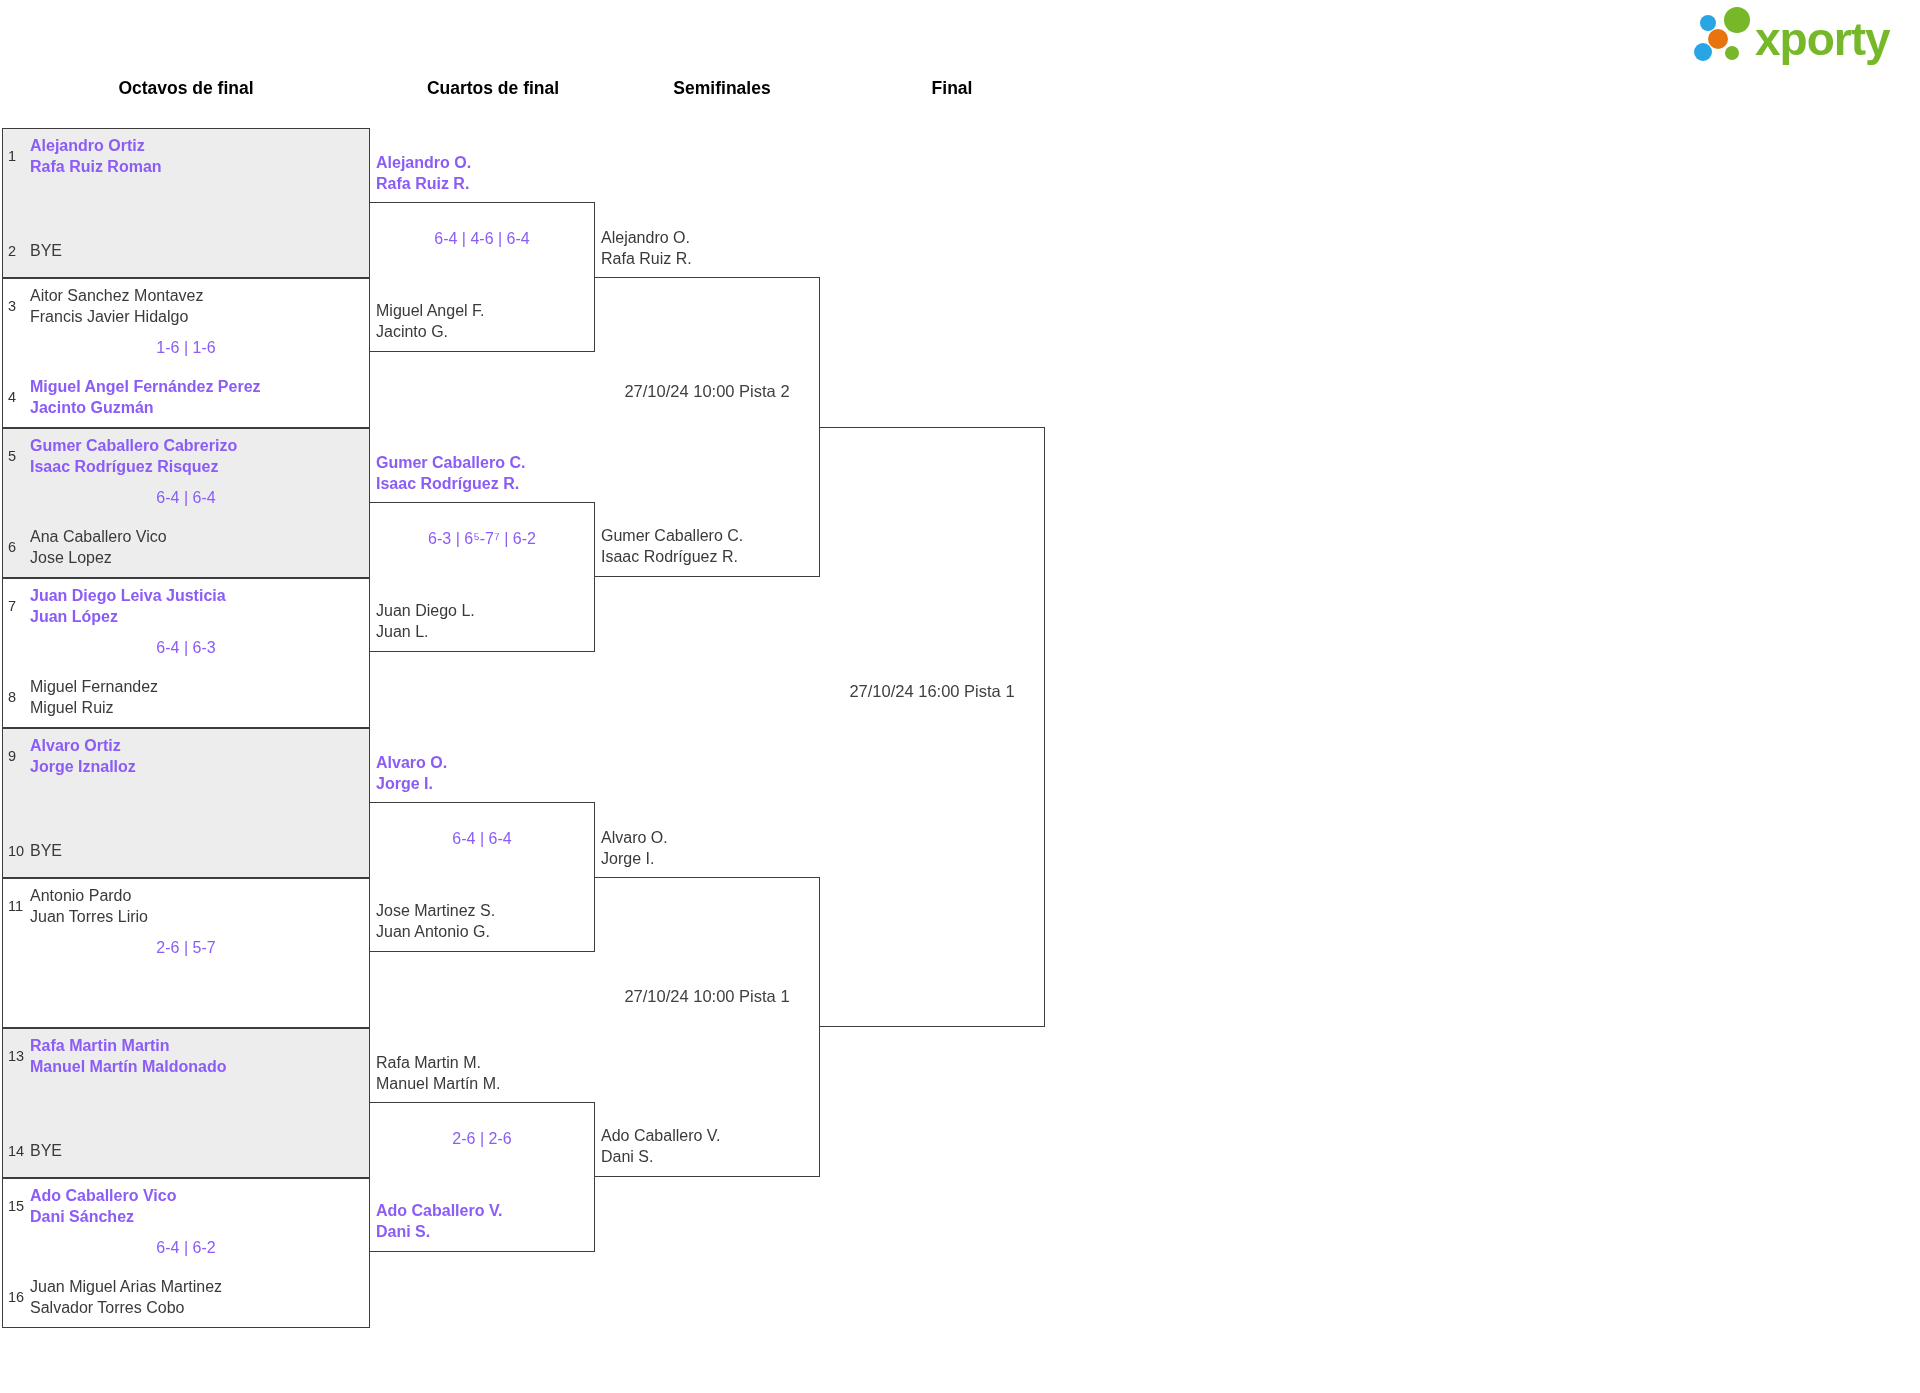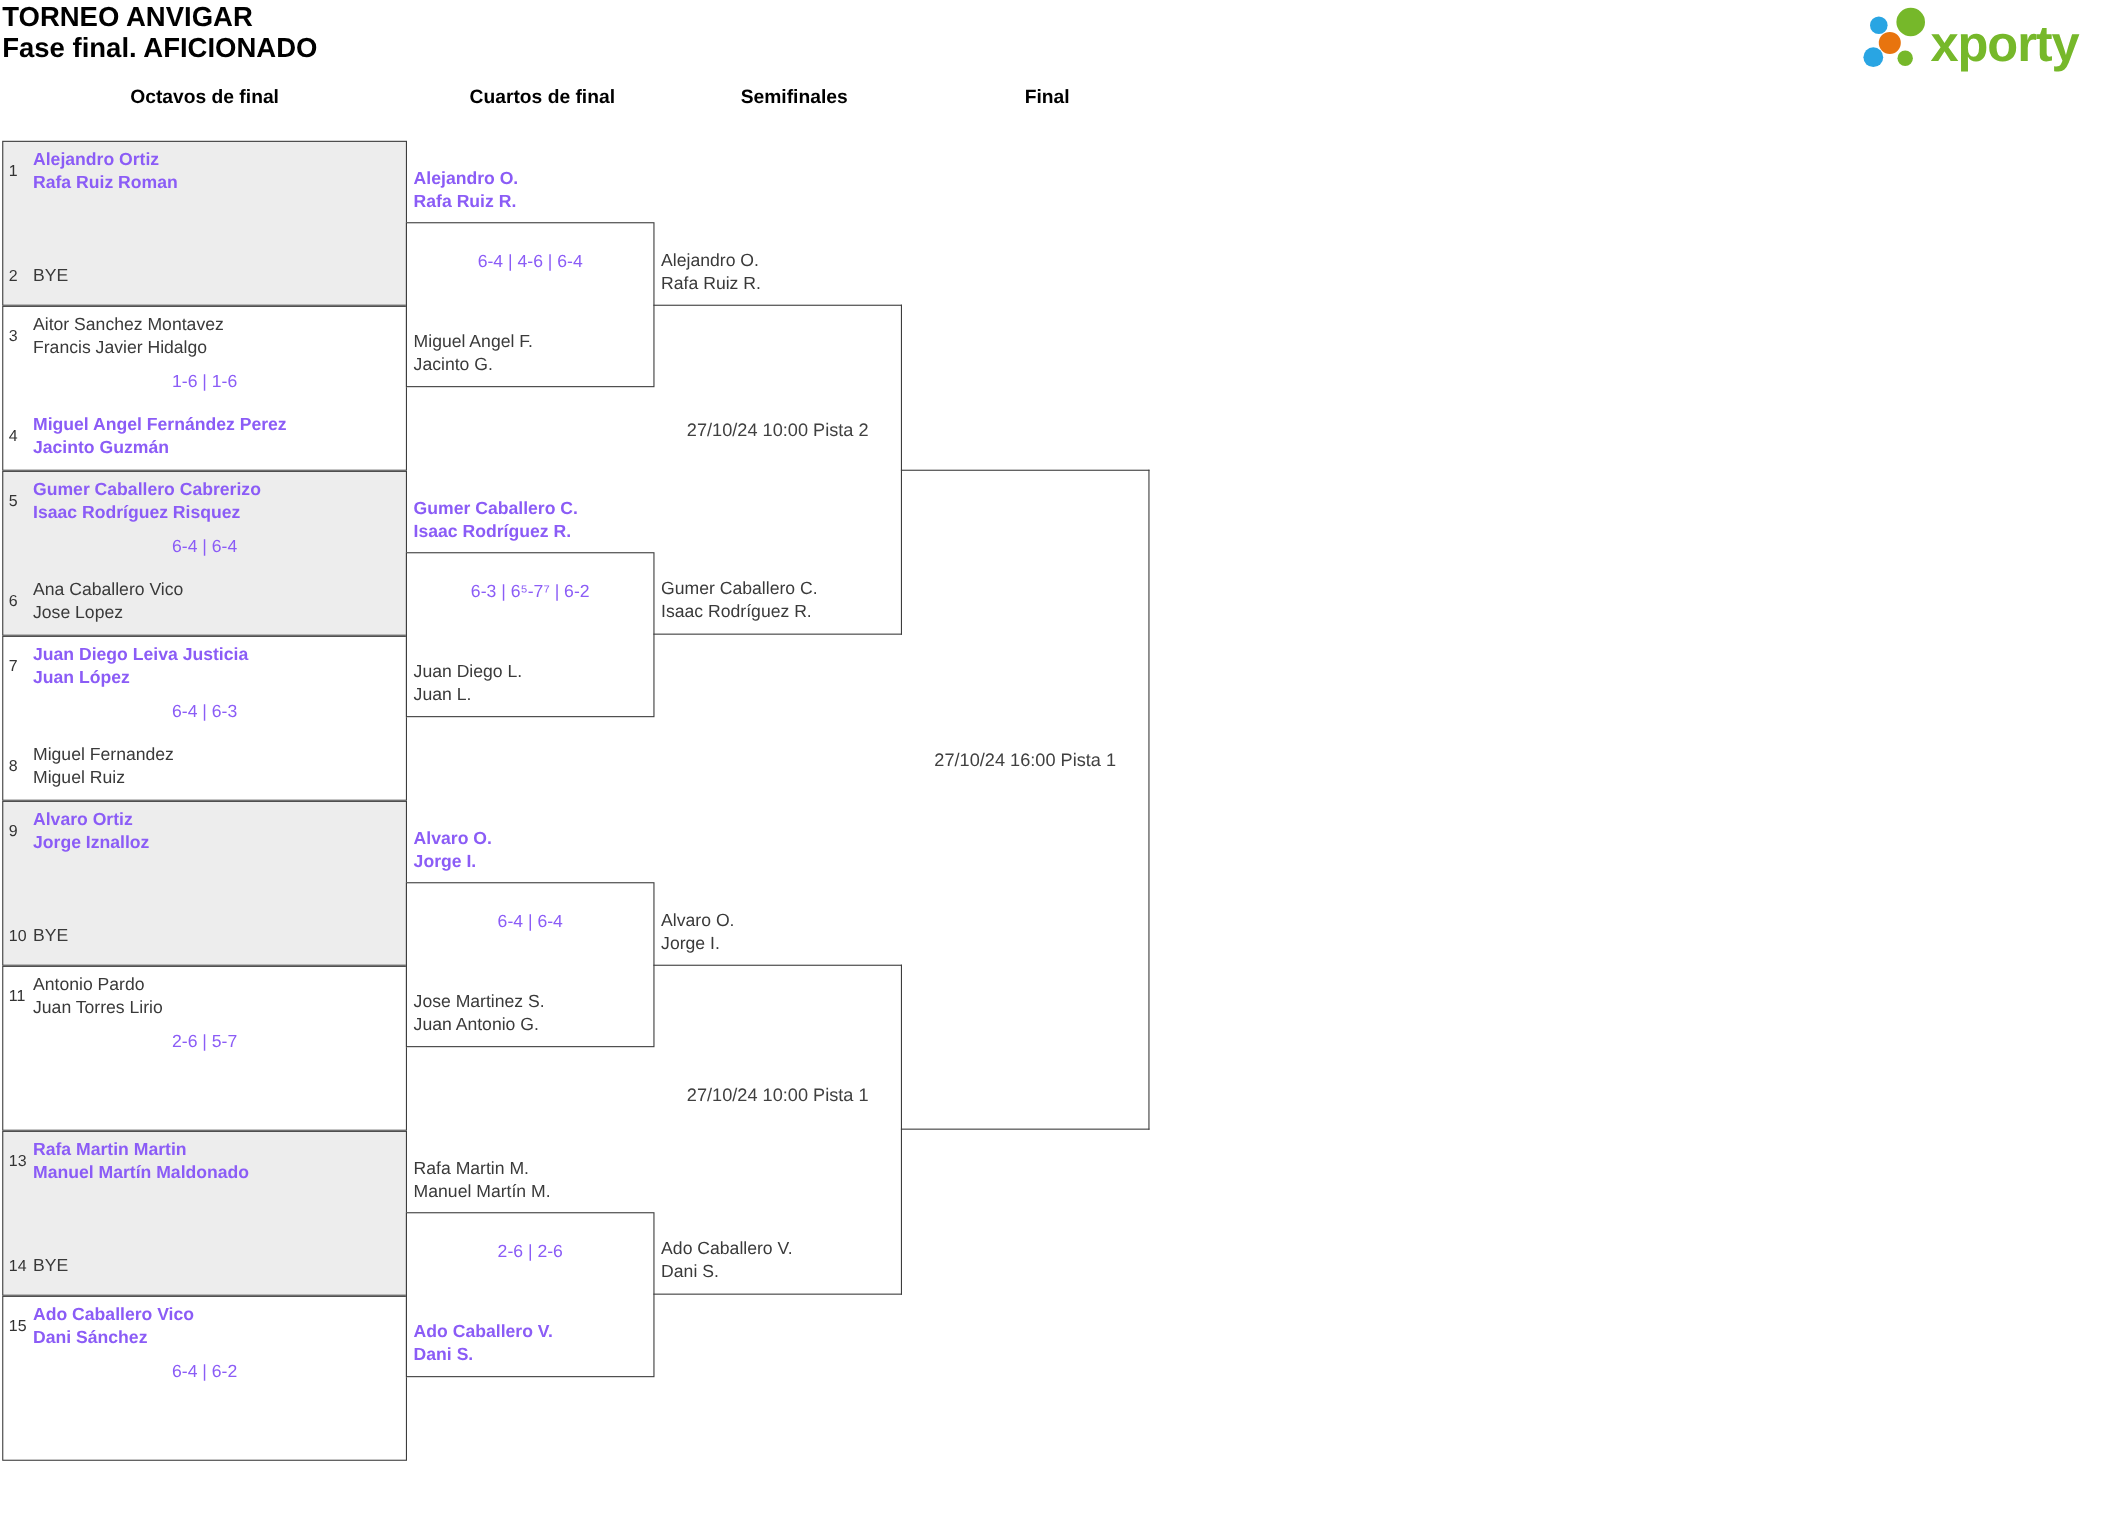--- a/index.html
+++ b/index.html
@@ -40,24 +40,20 @@
 
   
   .logo-dot{position:absolute;border-radius:50%;}
   .logo-text{position:absolute;left:1755px;top:16px;font-size:46px;line-height:46px;font-weight:bold;letter-spacing:-1px;}
 </style>
 </head>
 <body>
 
 <div id="page">
 
-  <div class="title">
-    <div>TORNEO ANVIGAR</div>
-    <div>Fase final. AFICIONADO</div>
-  </div>
 
   <div>
     <span class="logo-dot" style="left:1700px;top:15px;width:16px;height:16px;background:#29a5e3;"></span>
     <span class="logo-dot" style="left:1724px;top:7px;width:26px;height:26px;background:#76b82a;"></span>
     <span class="logo-dot" style="left:1708px;top:29px;width:20px;height:20px;background:#e8740e;"></span>
     <span class="logo-dot" style="left:1694px;top:43px;width:18px;height:18px;background:#29a5e3;"></span>
     <span class="logo-dot" style="left:1725px;top:46px;width:14px;height:14px;background:#76b82a;"></span>
     <span class="logo-text" style="color:#76b82a;">xporty</span>
   </div>
 
@@ -185,20 +181,27 @@
   </div>
 
   <div class="entry" style="top:1185px;">
     <span class="seed">15</span>
     <span class="names w">
       <span class="nm">Ado Caballero Vico</span>
       <span class="nm">Dani Sánchez</span>
     </span>
   </div>
   <span class="score" style="left:186px;top:1239px;">6-4 | 6-2</span>
+  <div class="entry" style="top:1276px;">
+    <span class="seed">16</span>
+    <span class="names">
+      <span class="nm">Juan Miguel Arias Martinez</span>
+      <span class="nm">Salvador Torres Cobo</span>
+    </span>
+  </div>
 
   <div class="lbl qlbl names w" style="top:152px;">
     <span class="nm">Alejandro O.</span>
     <span class="nm">Rafa Ruiz R.</span>
   </div>
   <span class="score" style="left:482px;top:230px;">6-4 | 4-6 | 6-4</span>
   <div class="lbl qlbl names" style="top:300px;">
     <span class="nm">Miguel Angel F.</span>
     <span class="nm">Jacinto G.</span>
   </div>

